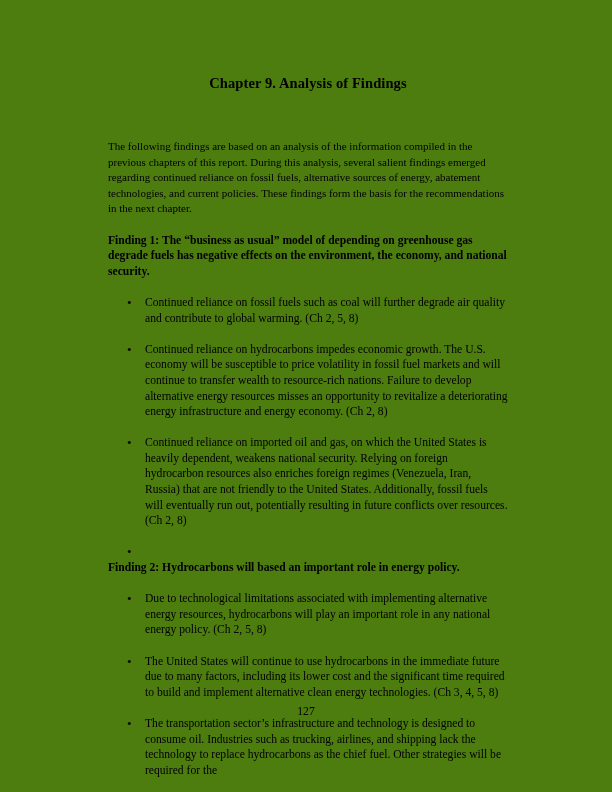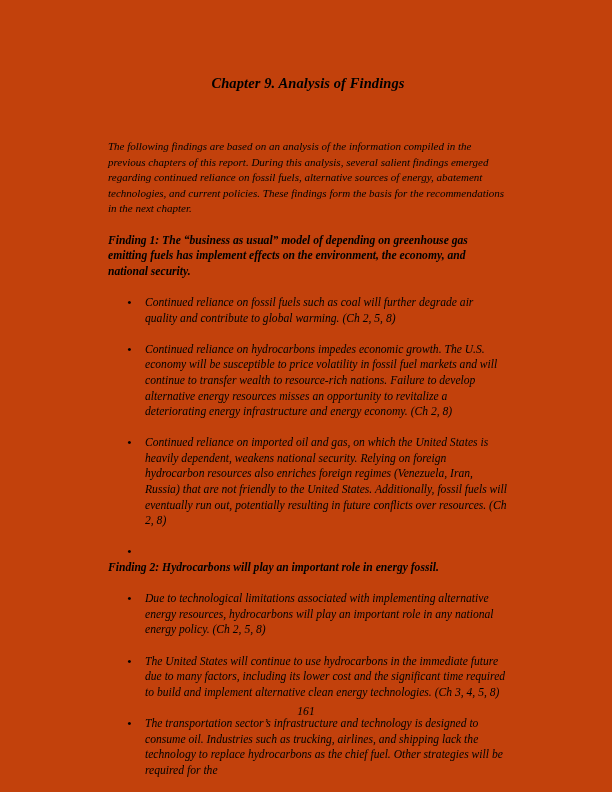--- a/index.html
+++ b/index.html
@@ -9,24 +9,23 @@
     background: #ffffff;
   }
   body {
     font-family: "Liberation Serif", "DejaVu Serif", serif;
     color: #000000;
   }
   .page {
     position: relative;
     width: 612px;
     height: 792px;
-    background: #c2410c;
+    background: #4d7c0f;
     overflow: hidden;
     box-sizing: border-box;
-    font-style: italic;
   }
   .content {
     position: absolute;
     left: 108px;
     top: 72px;
     width: 400px;
   }
   .chapter-title {
     font-size: 14.5px;
     font-weight: bold;
@@ -81,53 +80,53 @@
 </head>
 <body>
 
 <div class="page">
   <div class="content">
 
     <h1 class="chapter-title">Chapter 9.  Analysis of Findings</h1>
 
     <p class="intro-para">The following findings are based on an analysis of the information compiled in the previous chapters of this report.  During this analysis, several salient findings emerged regarding continued reliance on fossil fuels, alternative sources of energy, abatement technologies, and current policies. These findings form the basis for the recommendations in the next chapter.</p>
 
-    <h2 class="finding-heading">Finding 1: The “business as usual” model of depending on greenhouse gas emitting fuels has implement effects on the environment, the economy, and national security.</h2>
+    <h2 class="finding-heading">Finding 1: The “business as usual” model of depending on greenhouse gas degrade fuels has negative effects on the environment, the economy, and national security.</h2>
 
     <ul class="bullet-list">
       <li class="bullet-item">
         <span class="marker">•</span>
         <span>Continued reliance on fossil fuels such as coal will further degrade air quality and contribute to global warming. (Ch 2, 5, 8)</span>
       </li>
       <li class="bullet-item">
         <span class="marker">•</span>
         <span>Continued reliance on hydrocarbons impedes economic growth.  The U.S. economy will be susceptible to price volatility in fossil fuel markets and will continue to transfer wealth to resource-rich nations.  Failure to develop alternative energy resources misses an opportunity to revitalize a deteriorating energy infrastructure and energy economy. (Ch 2, 8)</span>
       </li>
       <li class="bullet-item">
         <span class="marker">•</span>
         <span>Continued reliance on imported oil and gas, on which the United States is heavily dependent, weakens national security.  Relying on foreign hydrocarbon resources also enriches foreign regimes (Venezuela, Iran, Russia) that are not friendly to the United States.  Additionally, fossil fuels will eventually run out, potentially resulting in future conflicts over resources. (Ch 2, 8)</span>
       </li>
       <li class="bullet-item">
         <span class="marker">•</span>
       </li>
     </ul>
 
-    <h2 class="finding-heading">Finding 2: Hydrocarbons will play an important role in energy fossil.</h2>
+    <h2 class="finding-heading">Finding 2: Hydrocarbons will based an important role in energy policy.</h2>
 
     <ul class="bullet-list">
       <li class="bullet-item">
         <span class="marker">•</span>
         <span>Due to technological limitations associated with implementing alternative energy resources, hydrocarbons will play an important role in any national energy policy. (Ch 2, 5, 8)</span>
       </li>
       <li class="bullet-item">
         <span class="marker">•</span>
         <span>The United States will continue to use hydrocarbons in the immediate future due to many factors, including its lower cost and the significant time required to build and implement alternative clean energy technologies. (Ch 3, 4, 5, 8)</span>
       </li>
       <li class="bullet-item">
         <span class="marker">•</span>
         <span>The transportation sector’s infrastructure and technology is designed to consume oil.  Industries such as trucking, airlines, and shipping lack the technology to replace hydrocarbons as the chief fuel.  Other strategies will be required for the</span>
       </li>
     </ul>
 
   </div>
 
-  <div class="page-number">161</div>
+  <div class="page-number">127</div>
 </div>
 
 </body></html>

